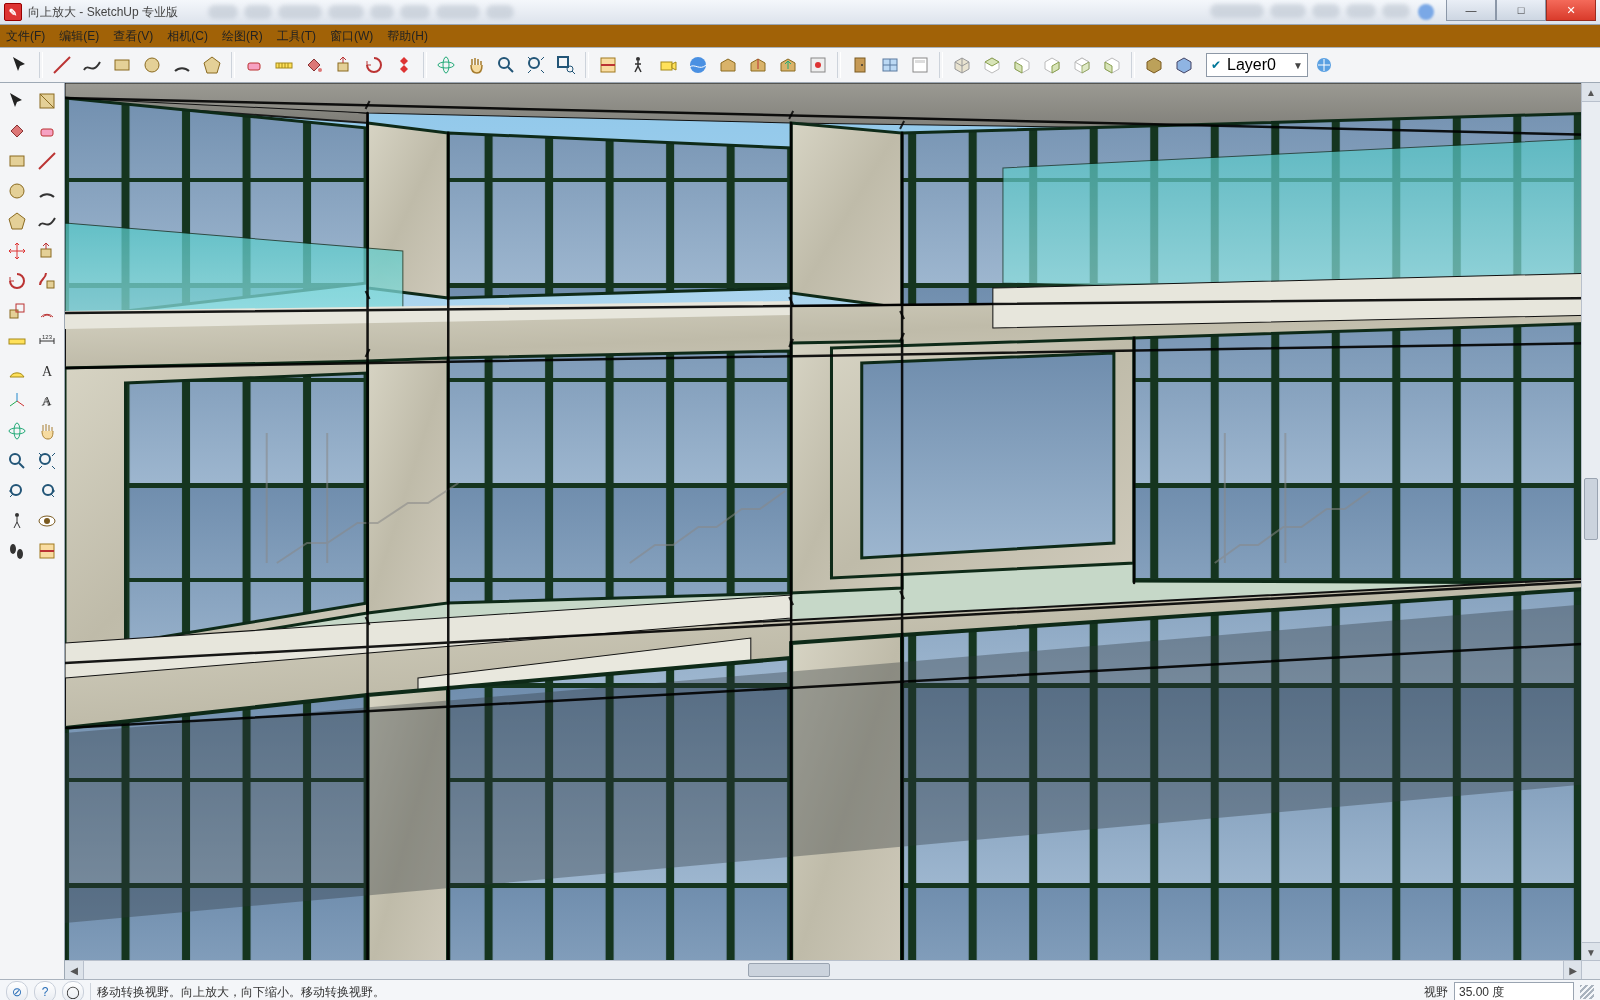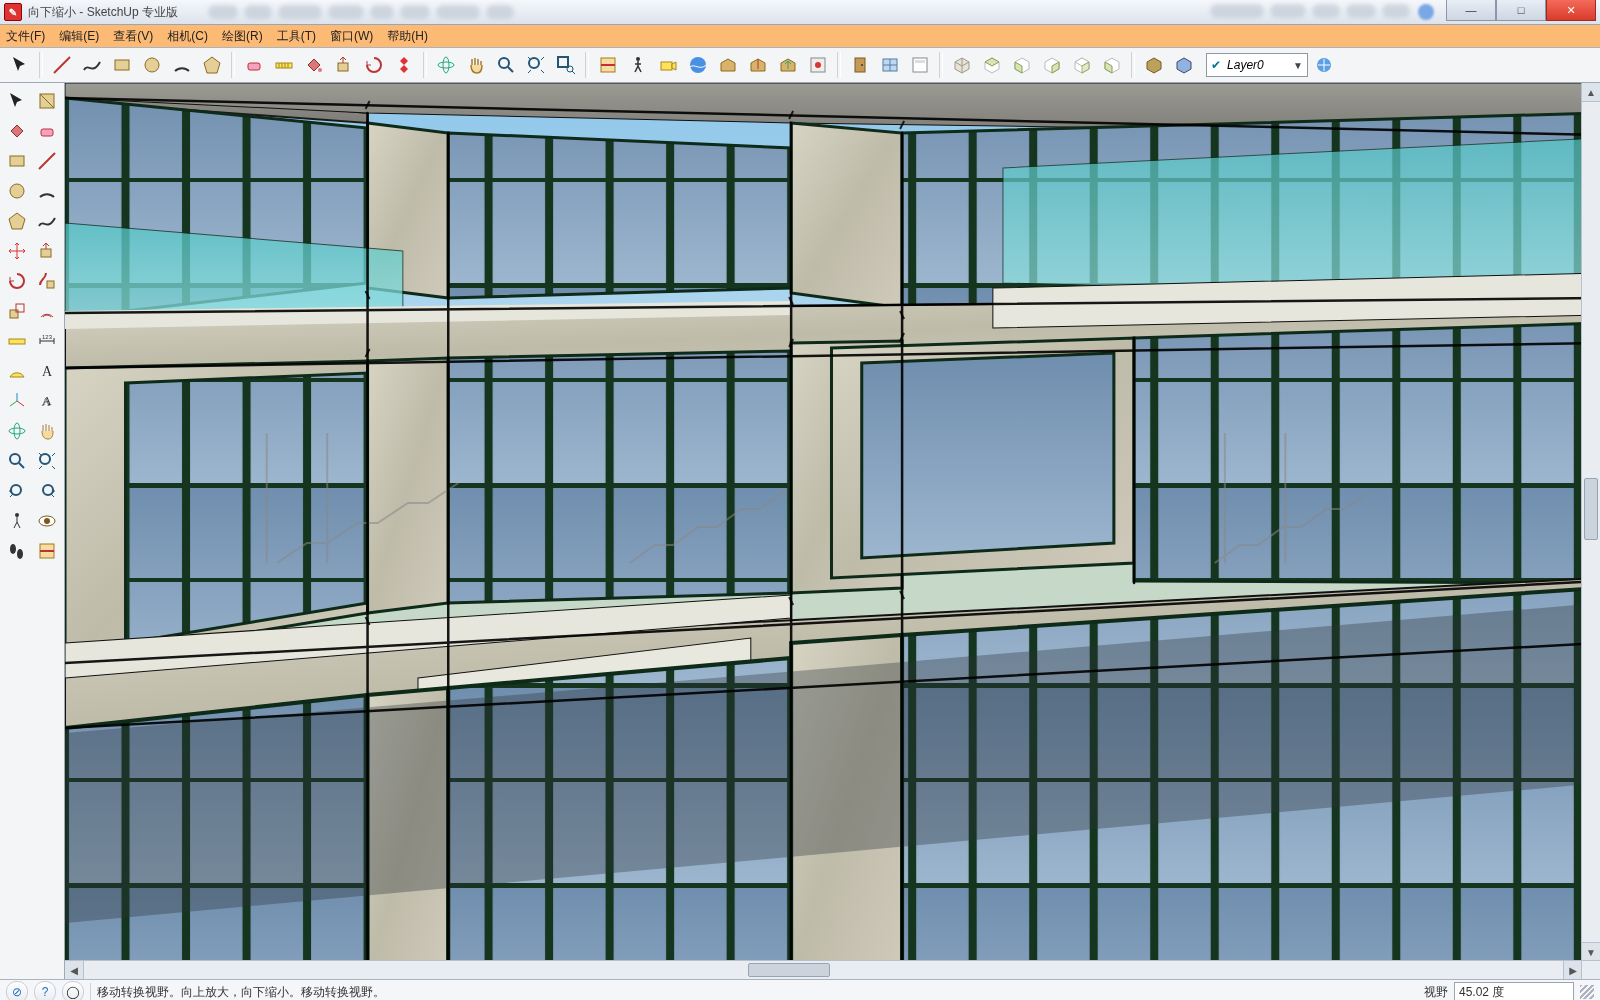--- a/index.html
+++ b/index.html
@@ -58,42 +58,42 @@
     border:1px solid #8b97a8;border-top:none;
     display:flex;align-items:center;justify-content:center;
     font-size:11px;color:#333;
   }
   .win-btn.close{
     background:linear-gradient(#f46a5a,#d93b2b);
     color:#fff;border-color:#9a2d20;
   }
   
   .menubar{
-    height:22px;background:#fdba74;border-bottom:1px solid #aab3be;
+    height:22px;background:#a16207;border-bottom:1px solid #aab3be;
     display:flex;align-items:center;padding:0 6px;gap:14px;
   }
   .menubar span{font-size:12px;color:#222;cursor:default;}
   
   .h-toolbar{
     height:34px;background:#f4f5f7;border-bottom:1px solid #9ea9b5;
     display:flex;align-items:center;padding:0 6px;gap:2px;
   }
   .tbtn{
     width:26px;height:26px;border:1px solid transparent;border-radius:3px;
     display:flex;align-items:center;justify-content:center;
     background:transparent;
   }
   .tsep{width:2px;height:26px;margin:0 3px;border-left:1px solid #cdd3db;border-right:1px solid #fff;}
   .tbtn svg{width:20px;height:20px;display:block;}
   .layer-box{
     display:flex;align-items:center;height:22px;background:#fff;
     border:1px solid #8d98a6;margin-left:6px;padding:0 4px;gap:4px;
   }
   .layer-box .check{color:#079;}  
-  .layer-box input{border:none;outline:none;font-size:12px;width:60px;font-style:italic;}
+  .layer-box input{border:none;outline:none;font-size:16px;width:60px;}
   .layer-box .dd{font-size:10px;color:#444;}
   
   .body-row{display:flex;height:896px;}
   .side-palette{
     width:60px;background:#f4f5f7;border-right:1px solid #9ea9b5;
     display:flex;flex-direction:column;gap:2px;padding:4px 2px;
   }
   .prow{display:flex;gap:2px;justify-content:center;}
   .pbtn{
     width:26px;height:26px;border:1px solid transparent;border-radius:3px;
@@ -145,21 +145,21 @@
   }
   .grip{width:14px;height:14px;background:
      repeating-linear-gradient(135deg,#aab3be 0 2px,transparent 2px 4px);
   }
 </style>
 </head>
 <body>
 
 <div class="titlebar">
   <div class="app-icon">✎</div>
-  <span class="title">向下缩小 - SketchUp 专业版</span>
+  <span class="title">向上放大 - SketchUp 专业版</span>
   <div class="blur-group">
     <div class="blur-pill p30"></div>
       <div class="blur-pill p28"></div>
     <div class="blur-pill p44"></div>
       <div class="blur-pill p36"></div>
     <div class="blur-pill p24"></div>
       <div class="blur-pill p30"></div>
     <div class="blur-pill p44"></div>
       <div class="blur-pill p28"></div>
   </div>
@@ -774,17 +774,17 @@
 
 <div class="statusbar">
   <div class="sbtn blue">⊘</div>
   <div class="sbtn blue">?</div>
   <div class="sbtn">◯</div>
   <span style="border-left:1px solid #cdd3db;height:18px"></span>
   <span>移动转换视野。向上放大，向下缩小。移动转换视野。</span>
   <div class="status-right">
     <span>视野</span>
     <div class="value-box">
-      <span>45.02 度</span>
+      <span>35.00 度</span>
     </div>
     <div class="grip"></div>
   </div>
 </div>
 
 </body></html>

